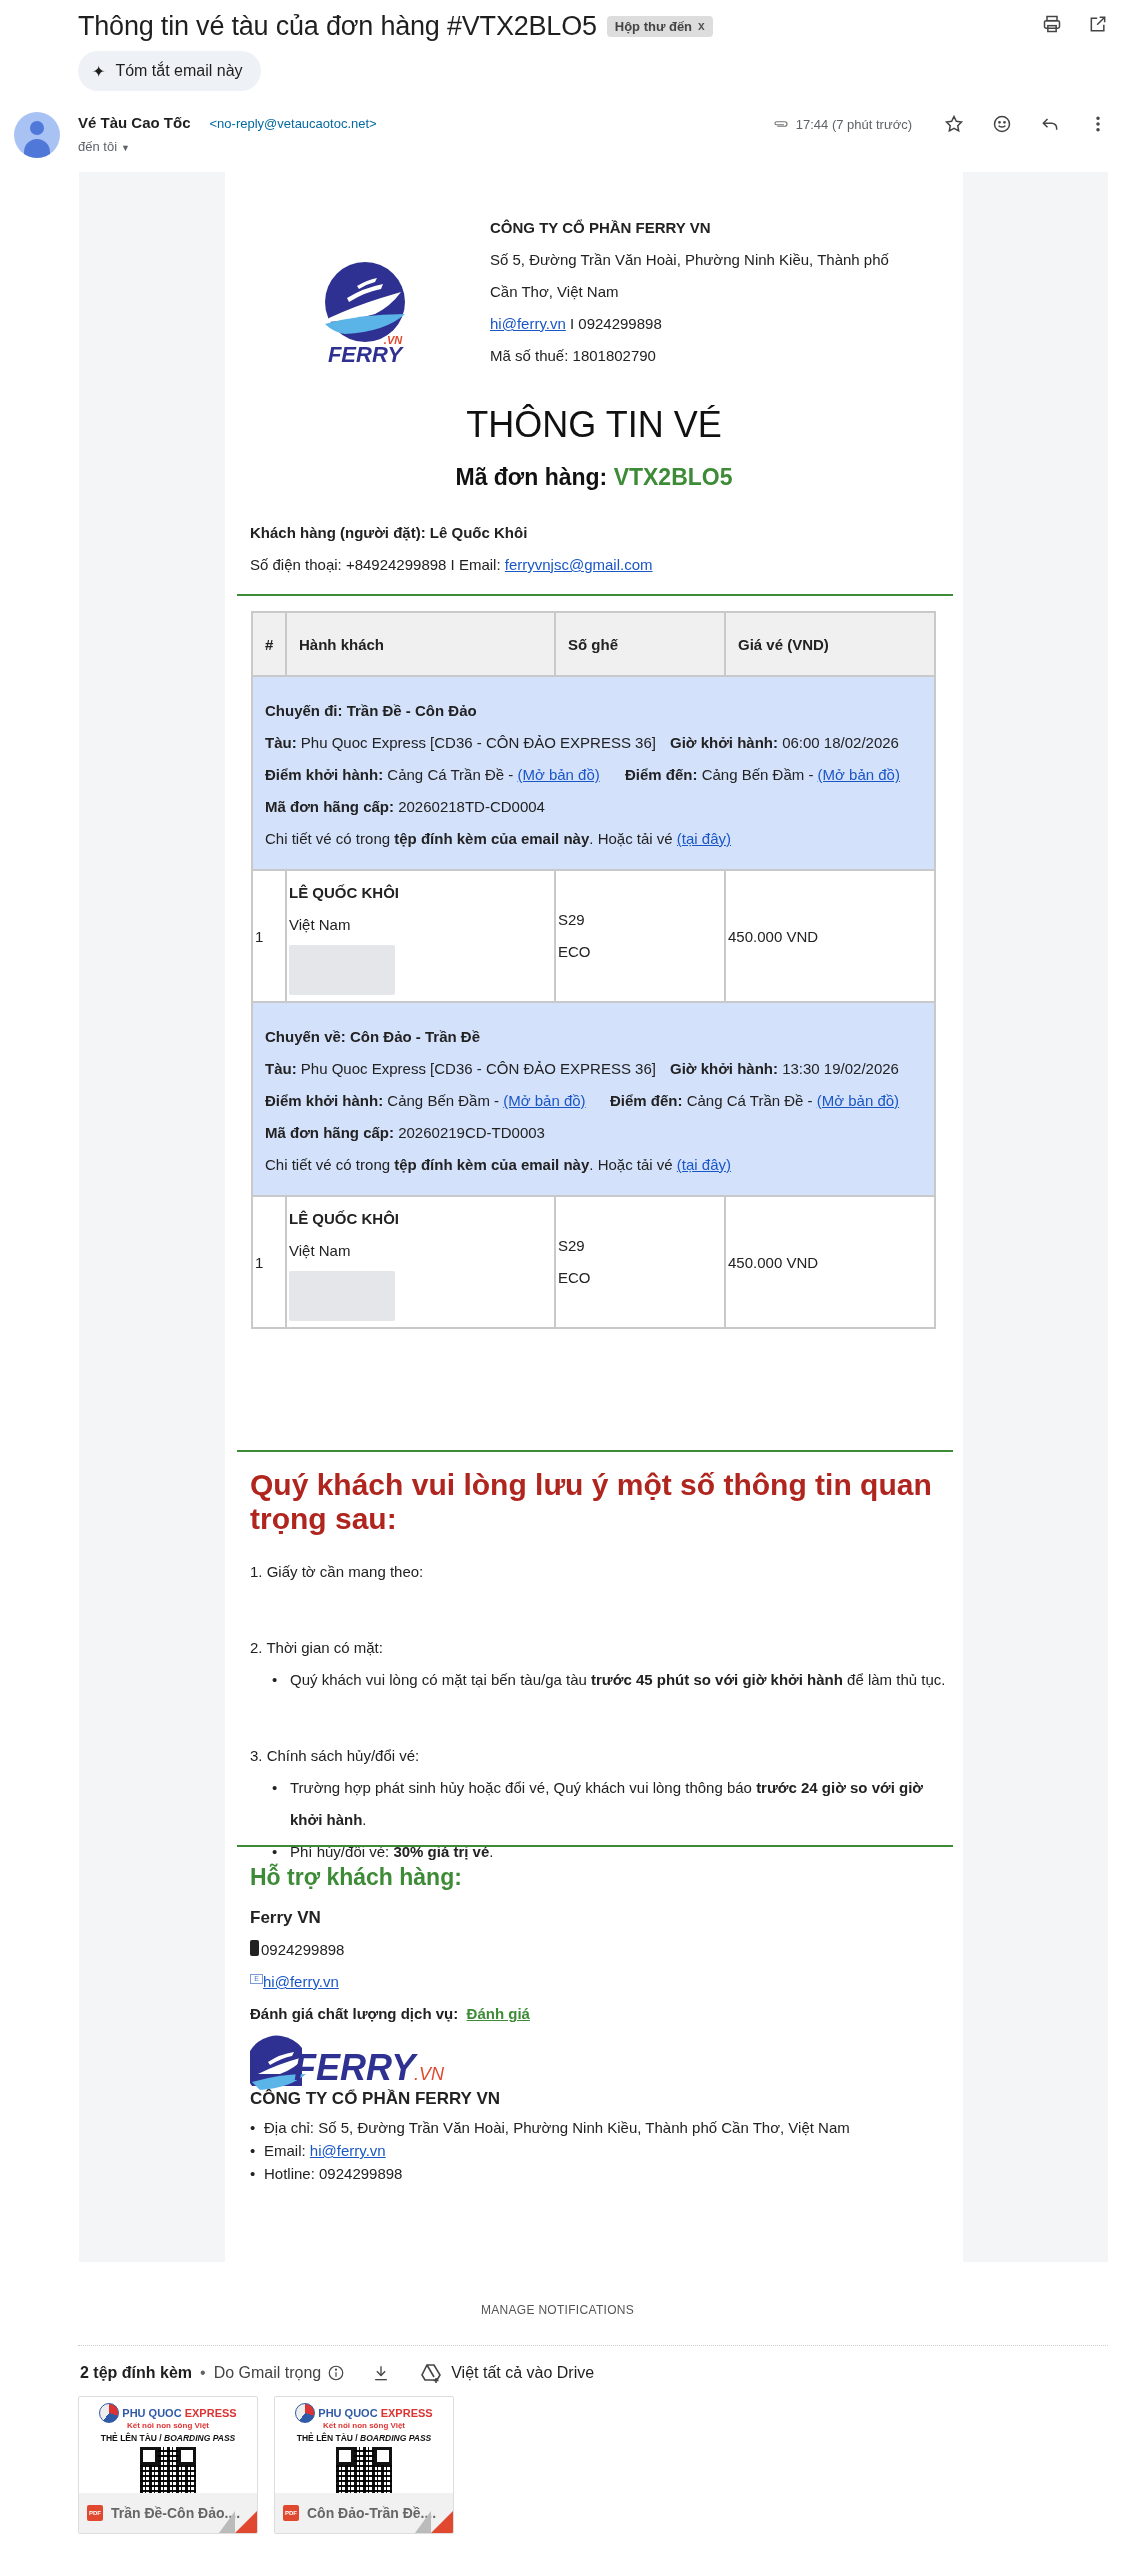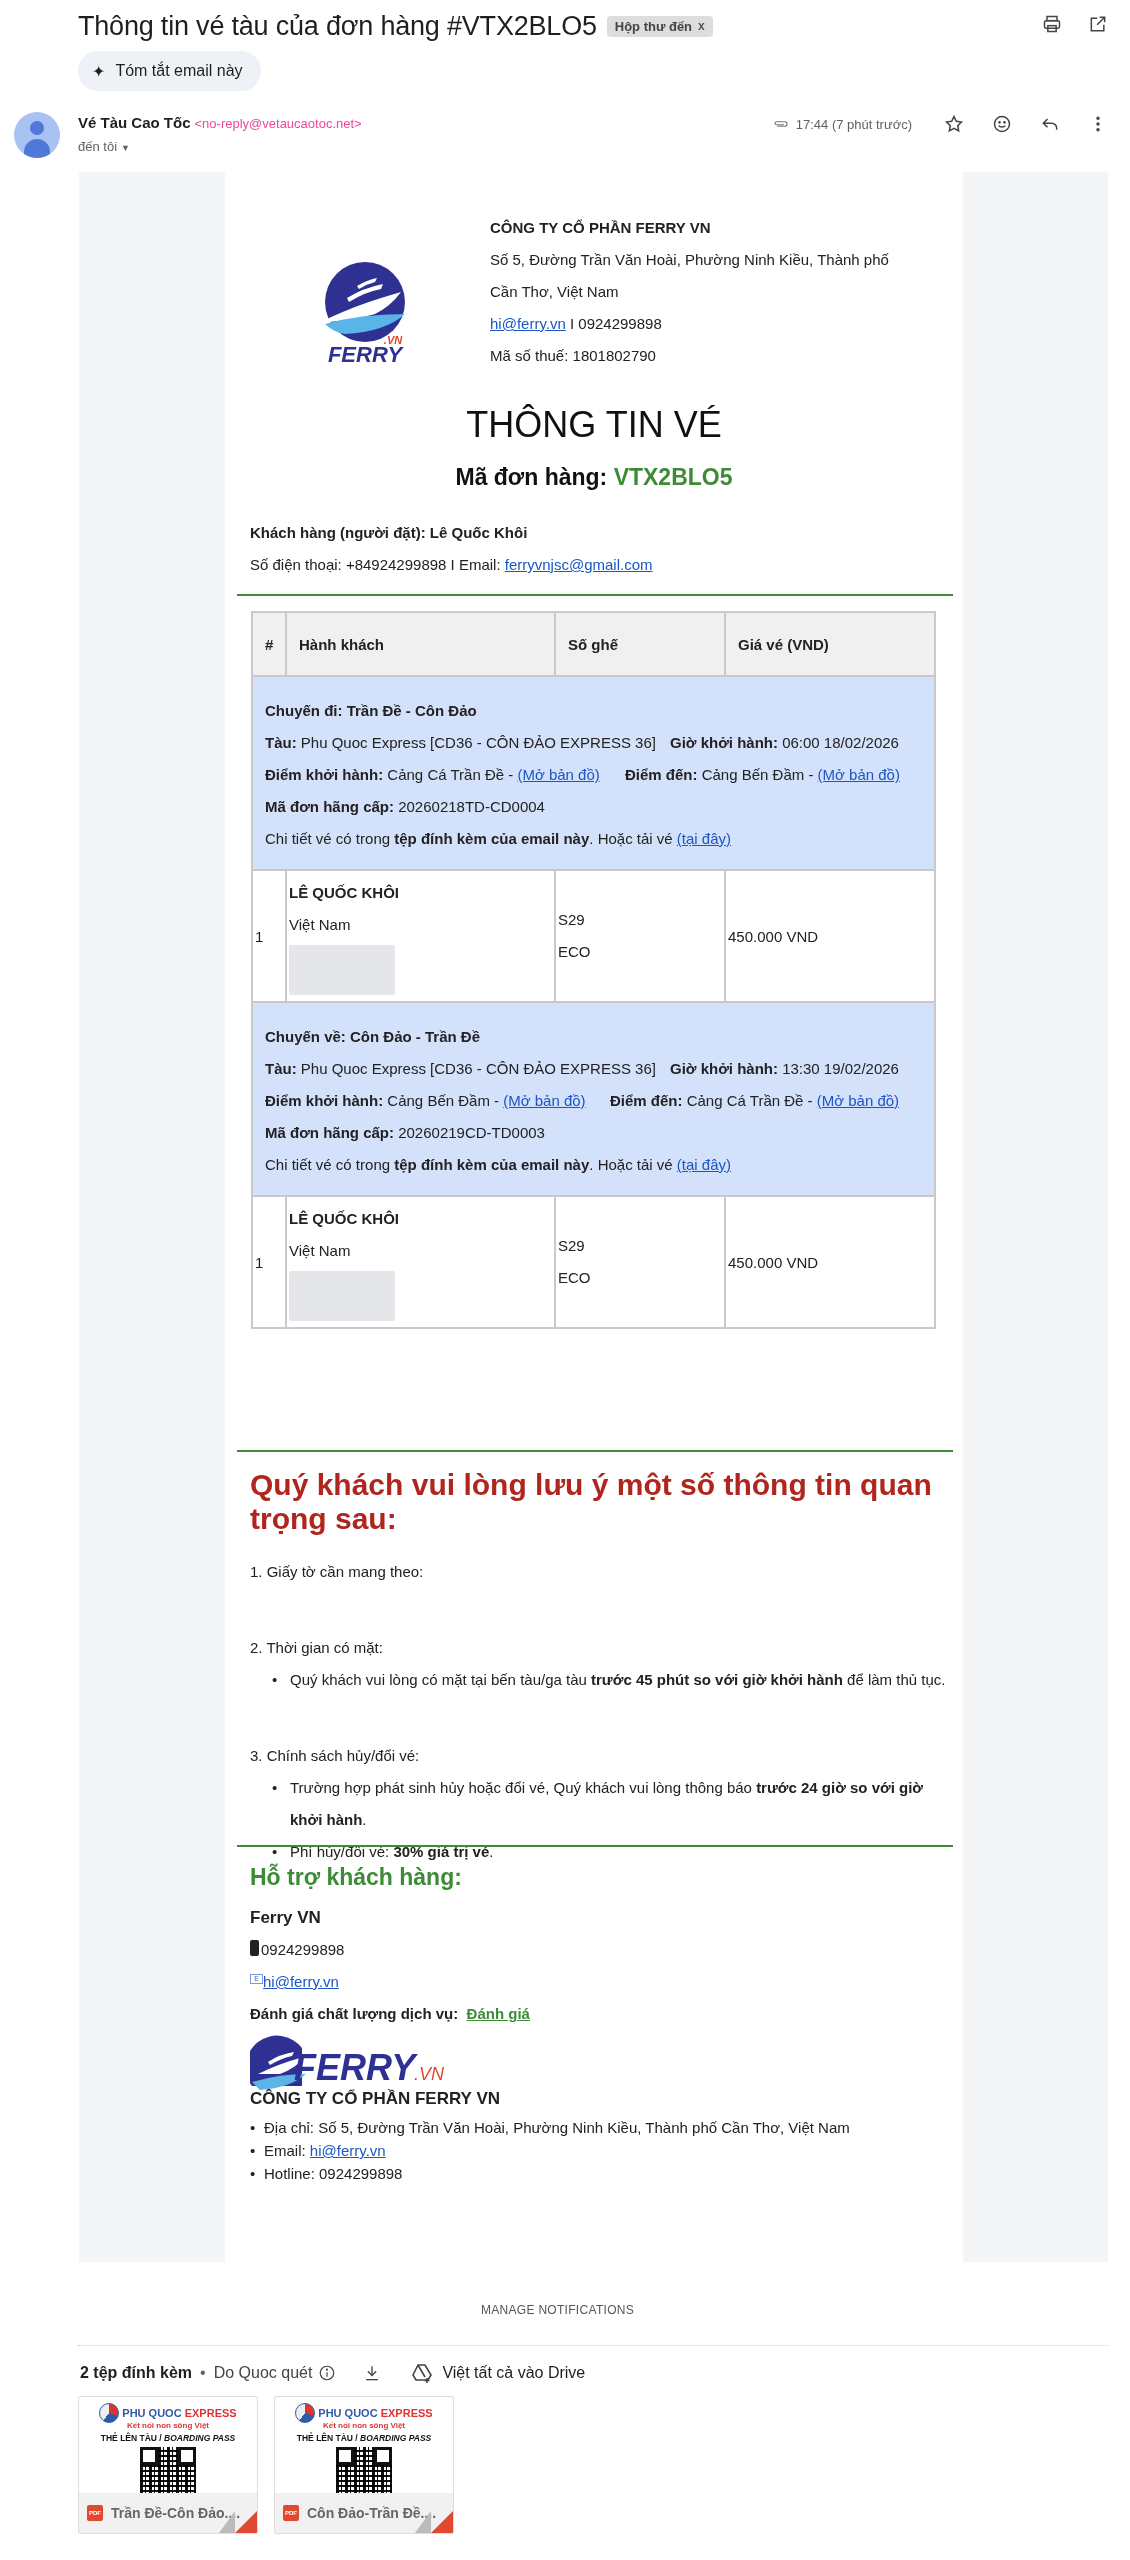--- a/index.html
+++ b/index.html
@@ -17,21 +17,21 @@
   .icon-btn svg { width: 20px; height: 20px; stroke: #444; fill: none; stroke-width: 1.8; }
 
   .summary-chip { position: absolute; left: 78px; top: 51px; height: 40px; padding: 0 18px 0 14px; background: #eef1f6; border-radius: 20px; display: flex; align-items: center; gap: 10px; font-size: 16px; color: #1f1f1f; cursor: pointer; }
   .summary-chip .spark { font-size: 16px; color: #1f1f1f; }
 
   .sender-row { position: absolute; left: 14px; top: 112px; right: 20px; height: 50px; }
   .avatar { position: absolute; left: 0; top: 0; width: 46px; height: 46px; border-radius: 50%; background: #a8c2f3; overflow: hidden; }
   .avatar .head { position: absolute; left: 16px; top: 9px; width: 14px; height: 14px; border-radius: 50%; background: #4f78d9; }
   .avatar .body { position: absolute; left: 10px; top: 27px; width: 26px; height: 22px; border-radius: 13px 13px 0 0; background: #4f78d9; }
   .sender-name { position: absolute; left: 64px; top: 2px; font-size: 15px; font-weight: bold; color: #1f1f1f; }
-  .sender-name .addr { font-weight: normal; font-size: 13px; color: #ec4899; margin-left: 4px; }
+  .sender-name .addr { font-weight: normal; font-size: 13px; color: #0369a1; margin-left: 19px; }
   .to-me { position: absolute; left: 64px; top: 27px; font-size: 13px; color: #5f6368; }
   .to-me .caret { font-size: 9px; margin-left: 4px; cursor: pointer; }
   .sender-actions { position: absolute; right: 0; top: 0; display: flex; align-items: center; gap: 24px; }
   .timestamp { display: flex; align-items: center; gap: 6px; font-size: 13px; color: #5f6368; margin-right: 6px; }
   .timestamp svg { width: 18px; height: 18px; stroke: #777; fill: none; stroke-width: 1.6; }
 
   
   .outer-card { position: absolute; left: 79px; top: 172px; width: 1029px; height: 2090px; background: #f4f5f7; }
   .inner-card { position: absolute; left: 146px; top: 0; width: 738px; height: 2090px; background: #ffffff; }
 
@@ -350,21 +350,21 @@
 
   </div>
 </div>
 
 <div class="manage">MANAGE NOTIFICATIONS</div>
 
 <div class="attach-divider"></div>
 <div class="attach-header">
   <span class="count">2 tệp đính kèm</span>
   <span class="dot">•</span>
-  <span class="scan">Do Quoc quét</span>
+  <span class="scan">Do Gmail trọng</span>
   <svg width="18" height="18" viewBox="0 0 24 24" style="margin-left:6px">
       <circle cx="12" cy="12" r="9"></circle>
       <path d="M12 11v6"></path>
       <circle cx="12" cy="7.5" r="0.6" fill="#444"></circle>
     </svg>
   <svg width="20" height="20" viewBox="0 0 24 24" style="margin-left:26px;cursor:pointer">
       <path d="M12 4v11"></path>
       <path d="M7 10l5 5 5-5"></path>
       <path d="M5 20h14"></path>
     </svg>

